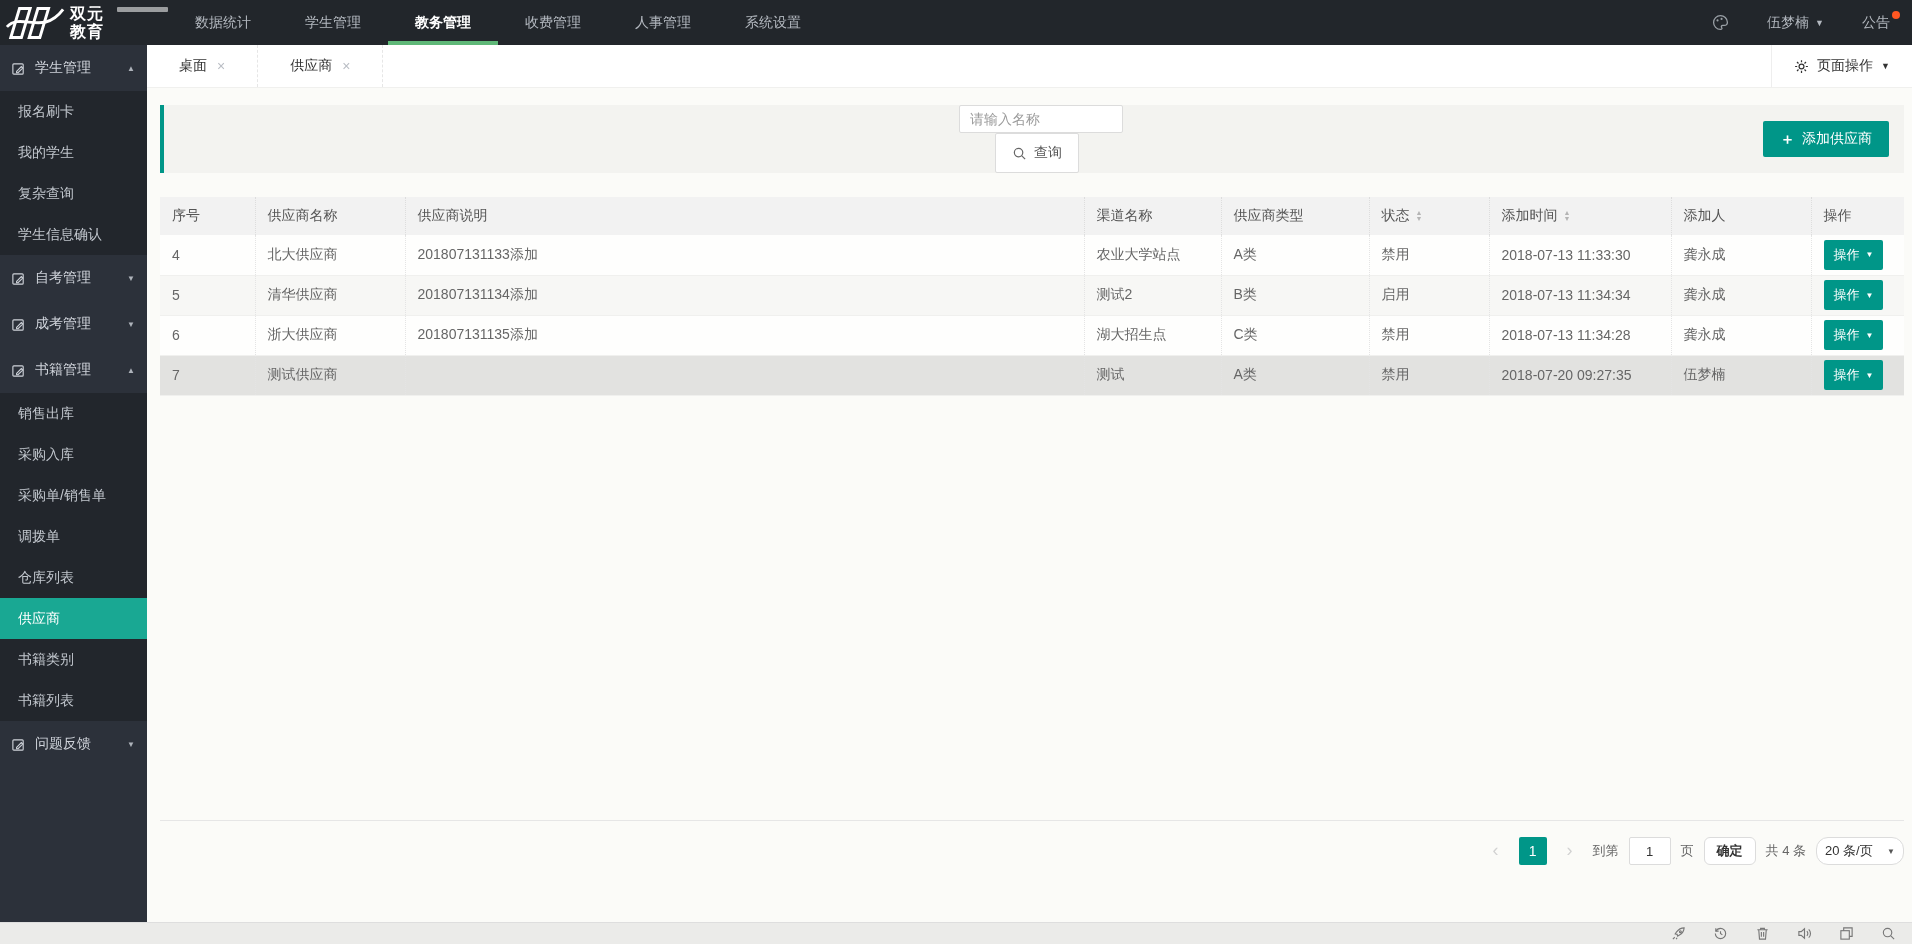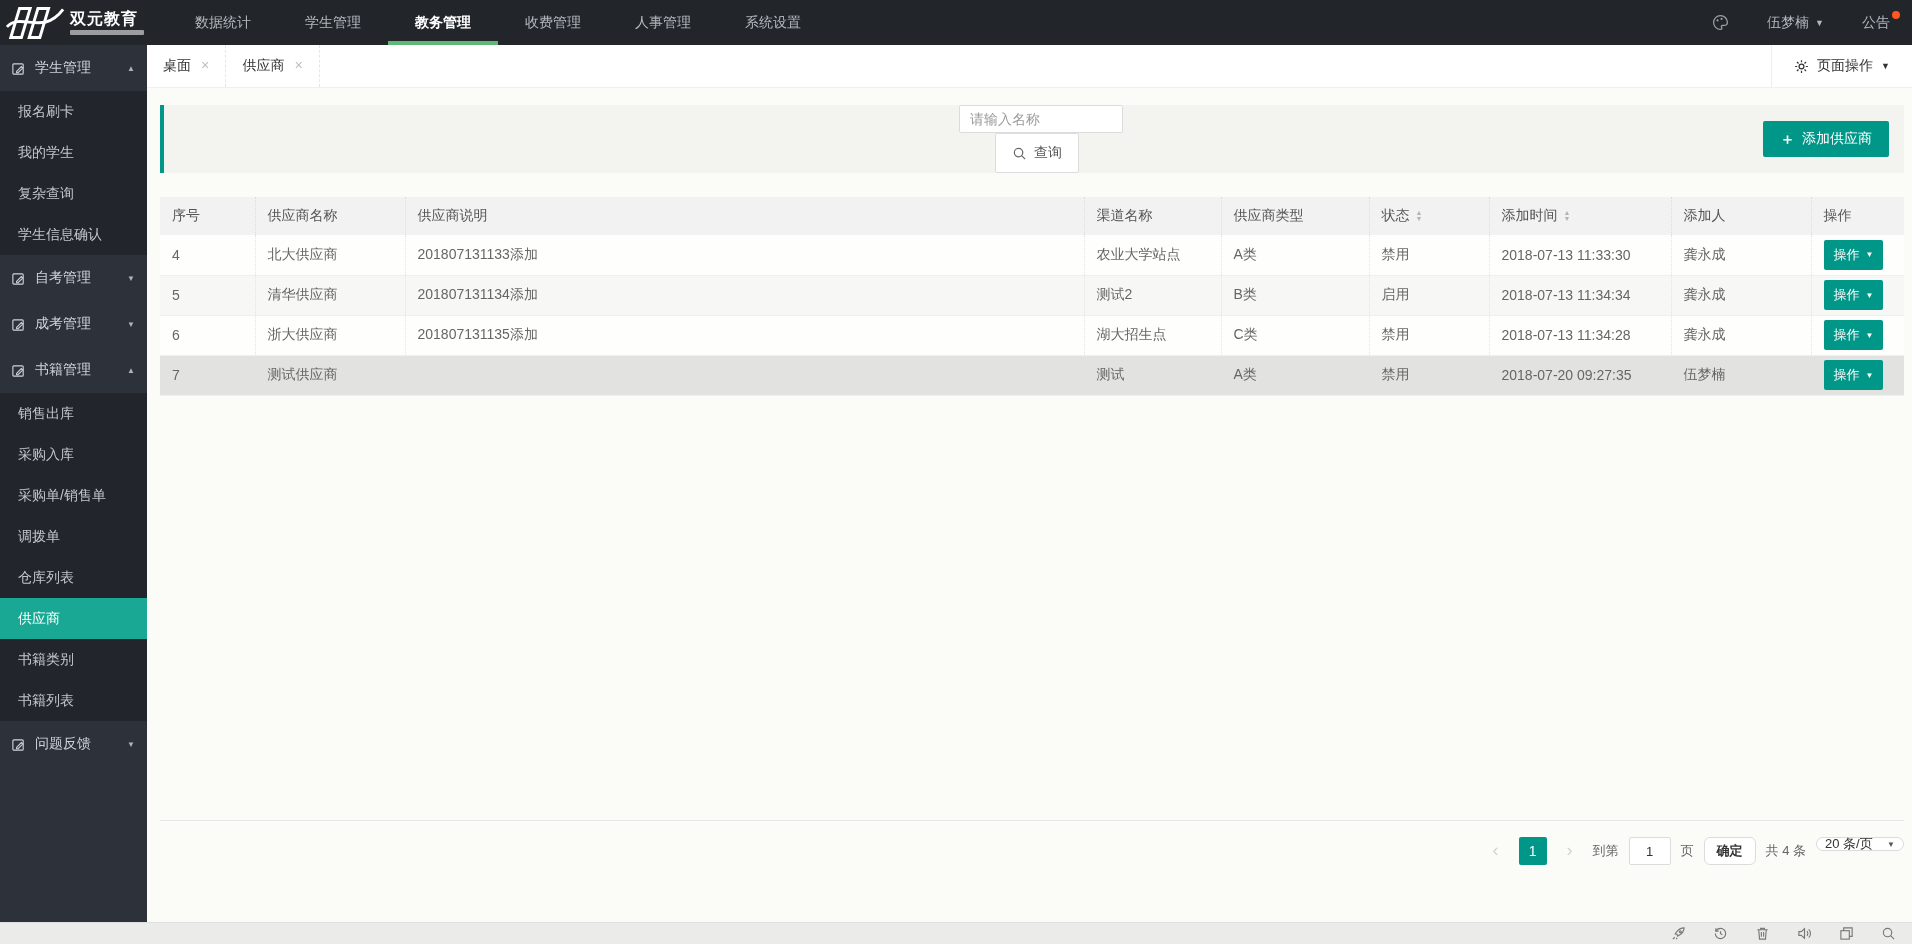--- a/index.html
+++ b/index.html
@@ -4,21 +4,21 @@
 <style>
   * { margin:0; padding:0; box-sizing:border-box; }
   html,body { width:1912px; height:944px; overflow:hidden; }
   body { font-family:"Liberation Sans","DejaVu Sans",sans-serif; font-size:14px; }
   .screen { position:relative; width:1912px; height:944px; background:#fbfbf8; overflow:hidden; }
 
   
   .navbar { position:absolute; top:0; left:0; right:0; height:45px; background:#22262b; display:flex; align-items:stretch; z-index:5; }
   .brand { width:168px; display:flex; align-items:center; padding-left:4px; flex:none; }
   .brand svg { width:62px; height:40px; flex:none; }
-  .brand-txt { display:flex; flex-direction:column; margin-left:4px; }
+  .brand-txt { display:flex; flex-direction:row; margin-left:4px; }
   .brand-name { color:#fff; font-size:16px; font-weight:bold; letter-spacing:1px; line-height:18px; }
   .brand-sub { margin-top:2px; width:74px; height:5px; background:rgba(255,255,255,.55); border-radius:1px; }
   .nav-menu { display:flex; align-items:stretch; }
   .nav-item { display:flex; align-items:center; padding:0 27px; color:#b3b8bf; cursor:pointer; position:relative; }
   .nav-item.active { color:#fff; font-weight:bold; }
   .nav-item.active::after { content:""; position:absolute; left:0; right:0; bottom:0; height:4px; background:#5FB878; }
   .nav-right { margin-left:auto; display:flex; align-items:center; gap:38px; padding-right:14px; color:#b3b8bf; }
   .nav-user { display:flex; align-items:center; gap:6px; cursor:pointer; }
   .nav-user .caret { font-size:9px; }
   .nav-notice { position:relative; cursor:pointer; padding-right:8px; }
@@ -30,21 +30,21 @@
   .side-group-hd { height:46px; display:flex; align-items:center; padding:0 12px 0 11px; color:#cfd3da; cursor:pointer; }
   .side-group-hd .gicon { width:15px; height:15px; margin-right:9px; flex:none; }
   .side-group-hd .glabel { font-size:14px; }
   .side-group-hd .gcaret { margin-left:auto; font-size:8px; color:#aeb3ba; }
   .side-sub { background:#22262c; }
   .side-sub-item { height:41px; line-height:41px; padding-left:18px; color:#c2c7ce; font-size:14px; cursor:pointer; }
   .side-sub-item.active { background:#19a893; color:#fff; }
 
   
   .tabstrip { position:absolute; top:45px; left:147px; right:0; height:43px; background:#fff; border-bottom:1px solid #f0f0ee; display:flex; align-items:stretch; }
-  .tab { display:flex; align-items:center; gap:10px; padding:0 16px; border-right:1px dashed #e6e6e6; color:#333; cursor:pointer;font-family:Liberation Mono, monospace; }
+  .tab { display:flex; align-items:center; gap:10px; padding:0 32px; border-right:1px dashed #e6e6e6; color:#333; cursor:pointer; }
   .tab .tclose { color:#b9bdc4; font-size:14px; cursor:pointer; }
   .page-actions { margin-left:auto; display:flex; align-items:center; gap:8px; padding:0 22px; border-left:1px solid #eee; color:#333; cursor:pointer; }
   .page-actions svg { width:15px; height:15px; }
   .page-actions .caret { font-size:9px; color:#333; }
 
   
   .content { position:absolute; top:88px; left:147px; right:0; bottom:22px; background:#fbfbf8; }
 
   .filterbar { position:relative; margin:17px 8px 0 13px; height:68px; background:#f3f3f0; display:flex; align-items:center;flex-direction:column; }
   .filterbar::before { content:""; position:absolute; left:0; top:0; bottom:0; width:4px; background:#009688; }
@@ -70,21 +70,21 @@
   .op-btn .caret { font-size:8px; }
 
   
   .content-footer { position:absolute; left:13px; right:8px; bottom:0; height:102px; border-top:1px solid #e6e6e6; display:flex; justify-content:flex-end; align-items:flex-start; padding-top:16px; gap:10px; }
   .pg-arrow { width:26px; height:28px; line-height:26px; text-align:center; color:#d2d2d2; font-size:18px; cursor:default; }
   .pg-cur { min-width:28px; height:28px; line-height:28px; text-align:center; background:#009688; color:#fff; border-radius:2px; cursor:pointer; }
   .pg-label { line-height:28px; color:#666; font-size:13px; }
   .pg-input { width:42px; height:28px; border:1px solid #dcdcdc; border-radius:2px; text-align:center; color:#333; font-size:13px; background:#fff; font-family:inherit; }
   .pg-confirm { height:28px; padding:0 12px; background:#fff; border:1px solid #dcdcdc; border-radius:6px; color:#333; font-weight:bold; font-size:13px; cursor:pointer; font-family:inherit;text-align:center; }
   .pg-total { line-height:28px; color:#666; font-size:13px; }
-  .pg-select { height:14px; min-width:88px; border:1px solid #dcdcdc; border-radius:12px; background:#fff; display:flex; align-items:center; padding:0 8px; gap:10px; color:#333; font-size:13px; cursor:pointer; }
+  .pg-select { height:28px; min-width:88px; border:1px solid #dcdcdc; border-radius:12px; background:#fff; display:flex; align-items:center; padding:0 8px; gap:10px; color:#333; font-size:13px; cursor:pointer; }
   .pg-select .caret { margin-left:auto; font-size:8px; color:#555; }
 
   
   .taskbar { position:absolute; left:0; right:0; bottom:0; height:22px; background:#ebebe9; border-top:1px solid #dedede; display:flex; align-items:center; justify-content:flex-end; gap:27px; padding-right:16px; }
   .taskbar svg { width:15px; height:15px; cursor:pointer; }
 </style>
 </head>
 <body>
 
 <div class="screen">

